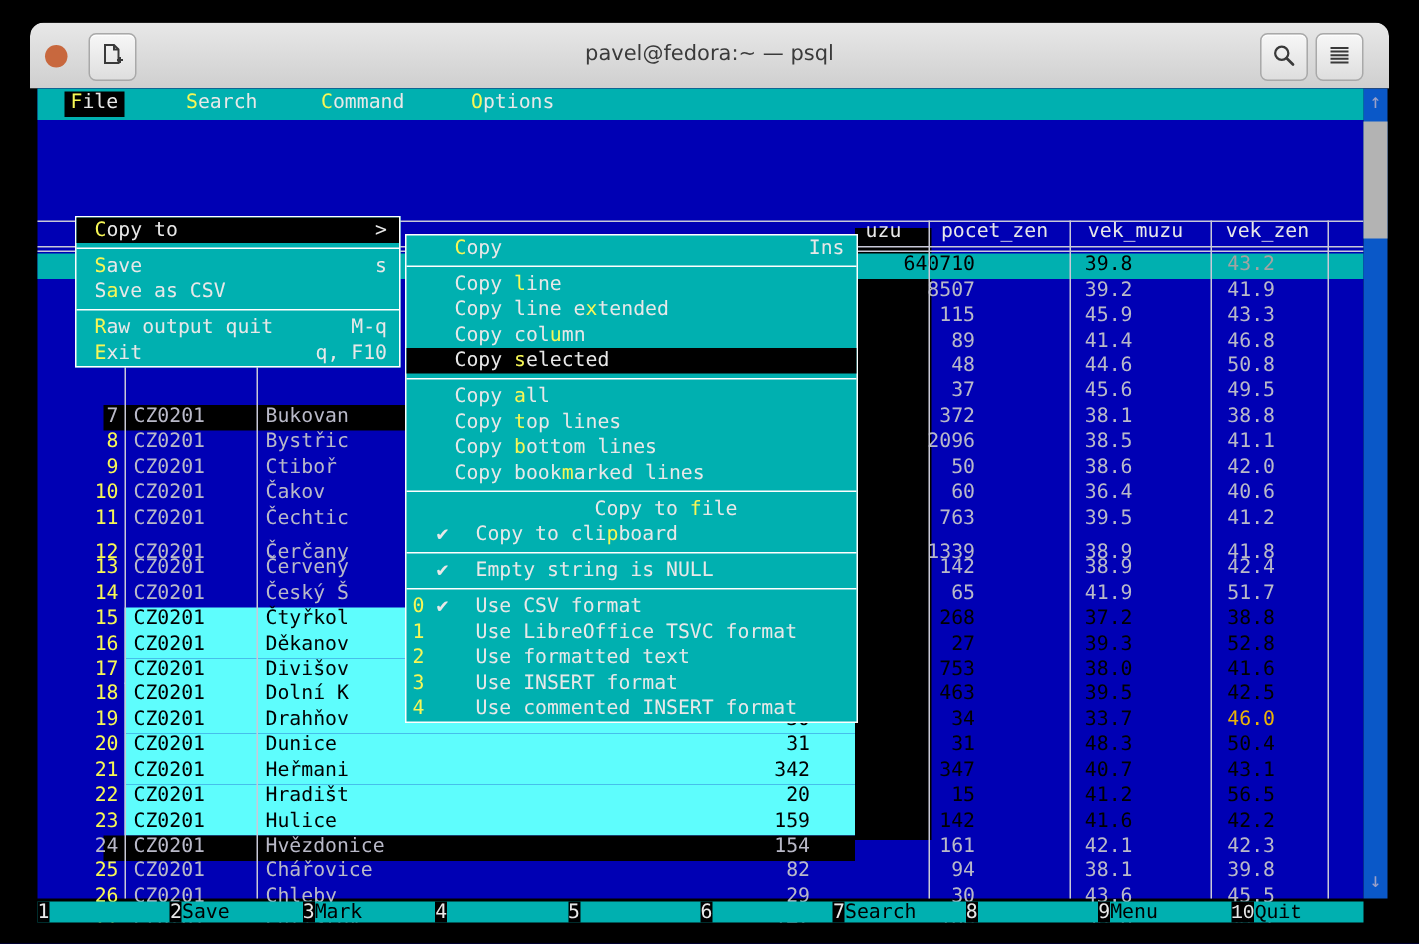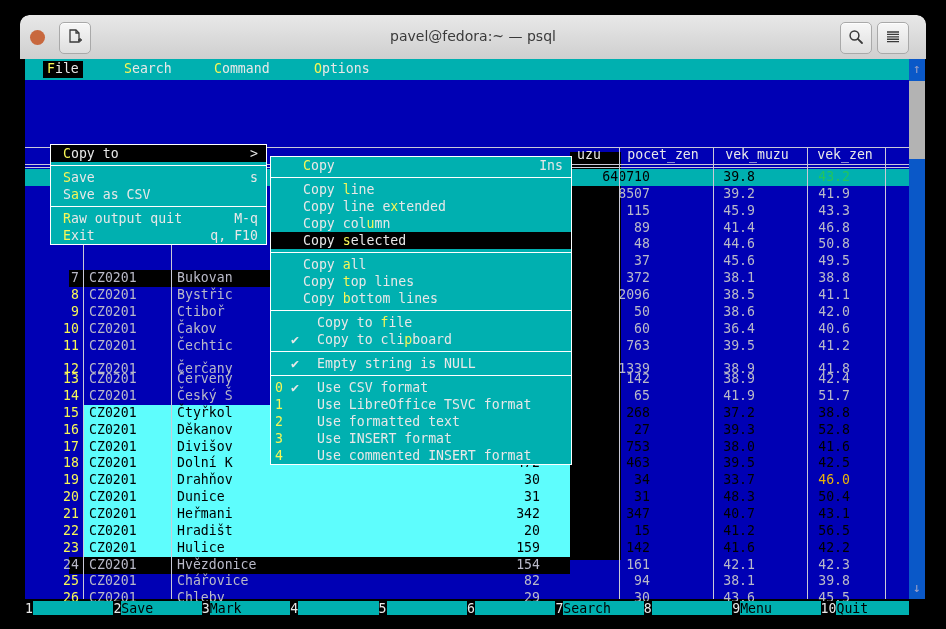--- a/index.html
+++ b/index.html
@@ -114,21 +114,21 @@
   <div id="term">
 
     <div id="grid">
       <div id="colband" style="position: absolute; left: 545px; top: 93px; width: 51px; height: 408px; background: rgb(0, 0, 0);"></div>
       <div id="rows">
           <div class="row" style="top: 110px;">
             <div style="position: absolute; left: 0px; width: 884px; height: 17px; background: rgb(0, 176, 176);"></div>
             <div class="c3" style="position: absolute; color: rgb(0, 0, 0);">316</div>
             <div class="c4" style="position: absolute; color: rgb(0, 0, 0);">640710</div>
             <div class="c5" style="position: absolute; color: rgb(0, 0, 0);">39.8</div>
-            <div class="c6" style="position: absolute; color: #22c55e;">43.2</div>
+            <div class="c6" style="position: absolute; color: #a3a3a3;">43.2</div>
           </div>
           <div class="row" style="top: 126.85px;">
             <div class="c3" style="position: absolute; color: rgb(185, 185, 200);">875</div>
             <div class="c4" style="position: absolute; color: rgb(185, 185, 200);">8507</div>
             <div class="c5" style="position: absolute; color: rgb(185, 185, 200);">39.2</div>
             <div class="c6" style="position: absolute; color: rgb(185, 185, 200);">41.9</div>
           </div>
           <div class="row" style="top: 143.7px;">
             <div class="c3" style="position: absolute; color: rgb(185, 185, 200);">108</div>
             <div class="c4" style="position: absolute; color: rgb(185, 185, 200);">115</div>
@@ -400,22 +400,23 @@
         <div class="mi" style="padding-left: 32px;"><span style="margin-left: 0px;"><span class="acc">C</span><span>opy</span></span><span class="sc">Ins</span></div>
         <div class="msep"></div>
         <div class="mi" style="padding-left: 32px;"><span style="margin-left: 0px;"><span>Copy </span><span class="acc">l</span><span>ine</span></span></div>
         <div class="mi" style="padding-left: 32px;"><span style="margin-left: 0px;"><span>Copy line e</span><span class="acc">x</span><span>tended</span></span></div>
         <div class="mi" style="padding-left: 32px;"><span style="margin-left: 0px;"><span>Copy col</span><span class="acc">u</span><span>mn</span></span></div>
         <div class="mi hl" style="padding-left: 32px;"><span style="margin-left: 0px;"><span>Copy </span><span class="acc">s</span><span>elected</span></span></div>
         <div class="msep"></div>
         <div class="mi" style="padding-left: 32px;"><span style="margin-left: 0px;"><span>Copy </span><span class="acc">a</span><span>ll</span></span></div>
         <div class="mi" style="padding-left: 32px;"><span style="margin-left: 0px;"><span>Copy </span><span class="acc">t</span><span>op lines</span></span></div>
         <div class="mi" style="padding-left: 32px;"><span style="margin-left: 0px;"><span>Copy </span><span class="acc">b</span><span>ottom lines</span></span></div>
-        <div class="msep"></div>
-        <div class="mi" style="padding-left: 32px;"><span class="chk"> </span><span style="margin-left: 14px;"><span>Copy to </span><span class="acc">f</span><span>ile</span></span></div>
+        <div class="mi" style="padding-left: 32px;"><span style="margin-left: 0px;"><span>Copy book</span><span class="acc">m</span><span>arked lines</span></span></div>
+        <div class="msep"></div>
+        <div class="mi" style="padding-left: 32px; text-align: center;"><span class="chk"> </span><span style="margin-left: 14px;"><span>Copy to </span><span class="acc">f</span><span>ile</span></span></div>
         <div class="mi" style="padding-left: 32px;"><span class="chk">✔</span><span style="margin-left: 14px;"><span>Copy to cli</span><span class="acc">p</span><span>board</span></span></div>
         <div class="msep"></div>
         <div class="mi" style="padding-left: 32px;"><span class="chk">✔</span><span style="margin-left: 14px;"><span>Empty string is NULL</span></span></div>
         <div class="msep"></div>
         <div class="mi" style="padding-left: 32px;"><span class="num">0</span><span class="chk">✔</span><span style="margin-left: 14px;"><span>Use CSV format</span></span></div>
         <div class="mi" style="padding-left: 32px;"><span class="num">1</span><span class="chk"> </span><span style="margin-left: 14px;"><span>Use LibreOffice TSVC format</span></span></div>
         <div class="mi" style="padding-left: 32px;"><span class="num">2</span><span class="chk"> </span><span style="margin-left: 14px;"><span>Use formatted text</span></span></div>
         <div class="mi" style="padding-left: 32px;"><span class="num">3</span><span class="chk"> </span><span style="margin-left: 14px;"><span>Use INSERT format</span></span></div>
         <div class="mi" style="padding-left: 32px;"><span class="num">4</span><span class="chk"> </span><span style="margin-left: 14px;"><span>Use commented INSERT format</span></span></div>
       </div>
@@ -423,16 +424,16 @@
     <div id="keybar">
         <div class="kb" style="left: 0px; width: 88.4px;"><span class="kn">1</span><span class="kl"></span></div>
         <div class="kb" style="left: 88.4px; width: 84px;"><span class="kn">2</span><span class="kl">Save</span></div>
         <div class="kb" style="left: 176.8px; width: 88.4px;"><span class="kn">3</span><span class="kl">Mark</span></div>
         <div class="kb" style="left: 265.2px; width: 88.4px;"><span class="kn">4</span><span class="kl"></span></div>
         <div class="kb" style="left: 353.6px; width: 88.4px;"><span class="kn">5</span><span class="kl"></span></div>
         <div class="kb" style="left: 442px; width: 88.4px;"><span class="kn">6</span><span class="kl"></span></div>
         <div class="kb" style="left: 530.4px; width: 88.4px;"><span class="kn">7</span><span class="kl">Search</span></div>
         <div class="kb" style="left: 618.8px; width: 88.4px;"><span class="kn">8</span><span class="kl"></span></div>
         <div class="kb" style="left: 707.2px; width: 88.4px;"><span class="kn">9</span><span class="kl">Menu</span></div>
-        <div class="kb" style="left: 795.6px; width: 88.4px;"><span class="kn">10</span><span class="kl">Quit</span></div>
+        <div class="kb" style="left: 795.6px; width: 88.4px; font-family: Liberation Mono, monospace;"><span class="kn">10</span><span class="kl">Quit</span></div>
       </div>
   </div>
 </div>
 
 </body></html>

